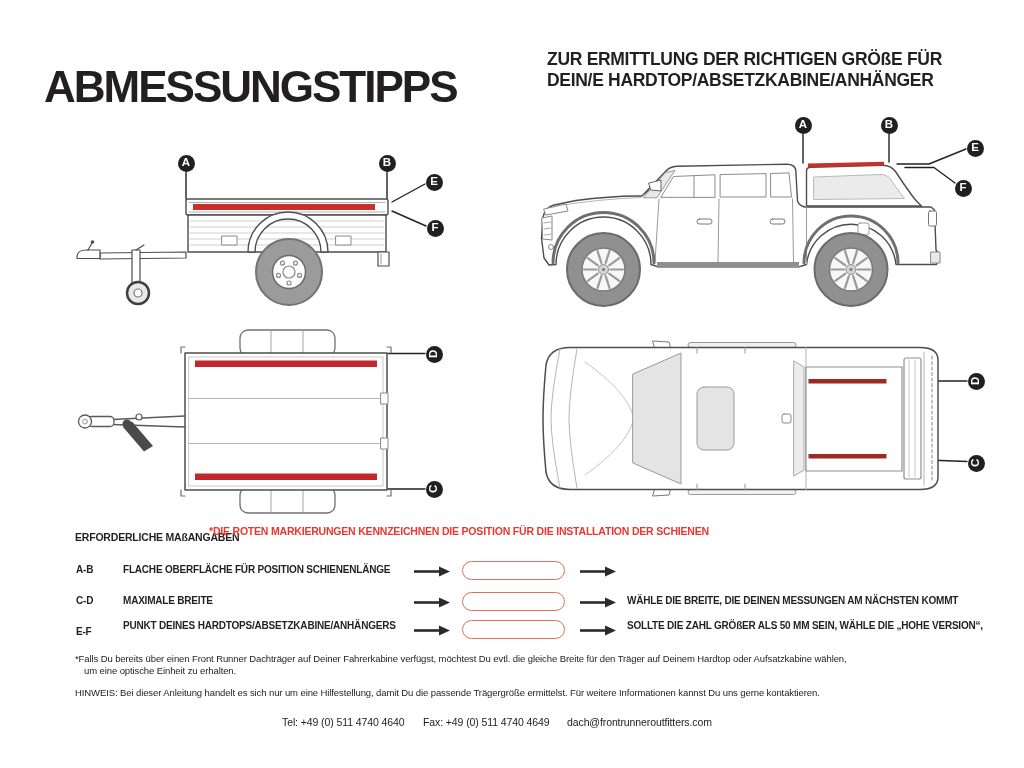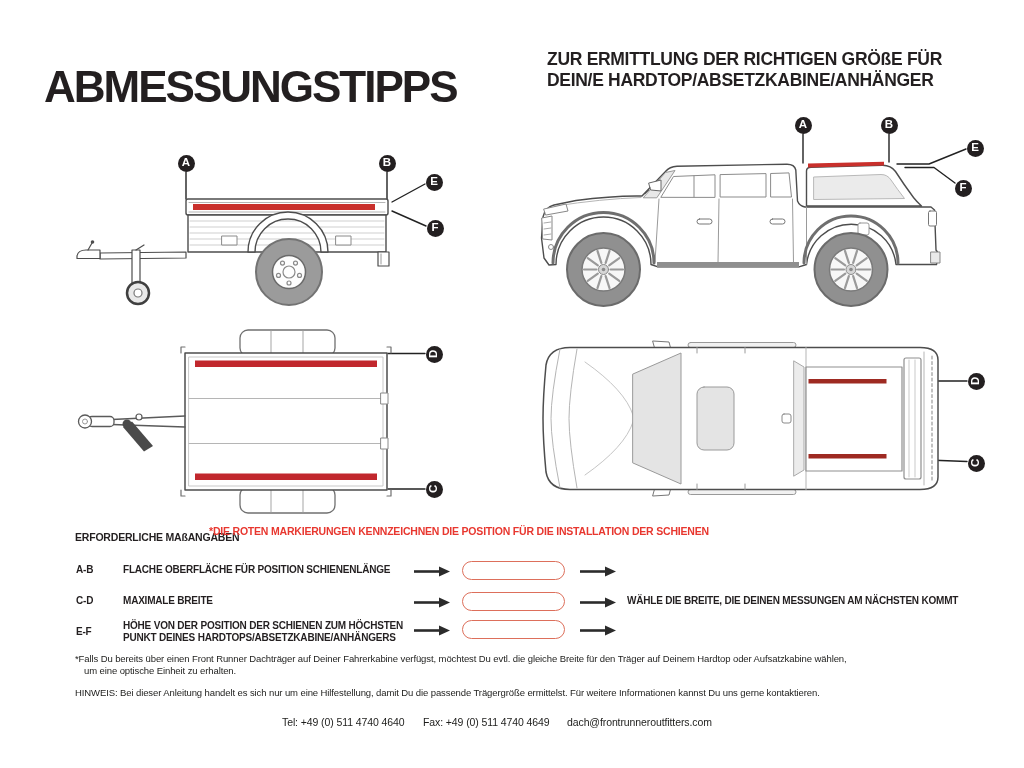--- a/index.html
+++ b/index.html
@@ -281,33 +281,33 @@
         <polygon points="25,0.5 36,5.5 25,10.5" fill="#2b2b2b"></polygon>
       </svg>
     <div class="mtext mresult" style="top:3px">
       <div>WÄHLE DIE BREITE, DIE DEINEN MESSUNGEN AM NÄCHSTEN KOMMT</div>
     </div>
   </div>
 
   <div class="mrow" style="top:620px">
     <div class="mtext mkey" style="top:6px">E-F</div>
     <div class="mtext mlabel" style="top:0">
-      <div>HÖHE VON DER POSITION DER SCHIENEN ZUM HÖCHSTEN</div>
       <div>PUNKT DEINES HARDTOPS/ABSETZKABINE/ANHÄNGERS</div>
     </div>
     <svg class="arrow a1" width="36" height="11">
         <line x1="0" y1="5.5" x2="25" y2="5.5" stroke="#2b2b2b" stroke-width="2.6"></line>
         <polygon points="25,0.5 36,5.5 25,10.5" fill="#2b2b2b"></polygon>
       </svg>
     <div class="pill" style="top:0"></div>
     <svg class="arrow a2" width="36" height="11">
         <line x1="0" y1="5.5" x2="25" y2="5.5" stroke="#2b2b2b" stroke-width="2.6"></line>
         <polygon points="25,0.5 36,5.5 25,10.5" fill="#2b2b2b"></polygon>
       </svg>
     <div class="mtext mresult" style="top:0">
+      <div>SOLLTE DIE ZAHL GRÖßER ALS 50 MM SEIN, WÄHLE DIE „HOHE VERSION“,</div>
     </div>
   </div>
 
   <div class="abs foot" style="left:75px;top:653px">*Falls Du bereits über einen Front Runner Dachträger auf Deiner Fahrerkabine verfügst, möchtest Du evtl. die gleiche Breite für den Träger auf Deinem Hardtop oder Aufsatzkabine wählen,</div>
   <div class="abs foot" style="left:84px;top:665px">um eine optische Einheit zu erhalten.</div>
   <div class="abs foot" style="left:75px;top:687px">HINWEIS: Bei dieser Anleitung handelt es sich nur um eine Hilfestellung, damit Du die passende Trägergröße ermittelst. Für weitere Informationen kannst Du uns gerne kontaktieren.</div>
 
   <div class="abs contact" style="left:282px;top:716px">Tel: +49 (0) 511 4740 4640</div>
   <div class="abs contact" style="left:423px;top:716px">Fax: +49 (0) 511 4740 4649</div>
   <div class="abs contact" style="left:567px;top:716px">dach@frontrunneroutfitters.com</div>

